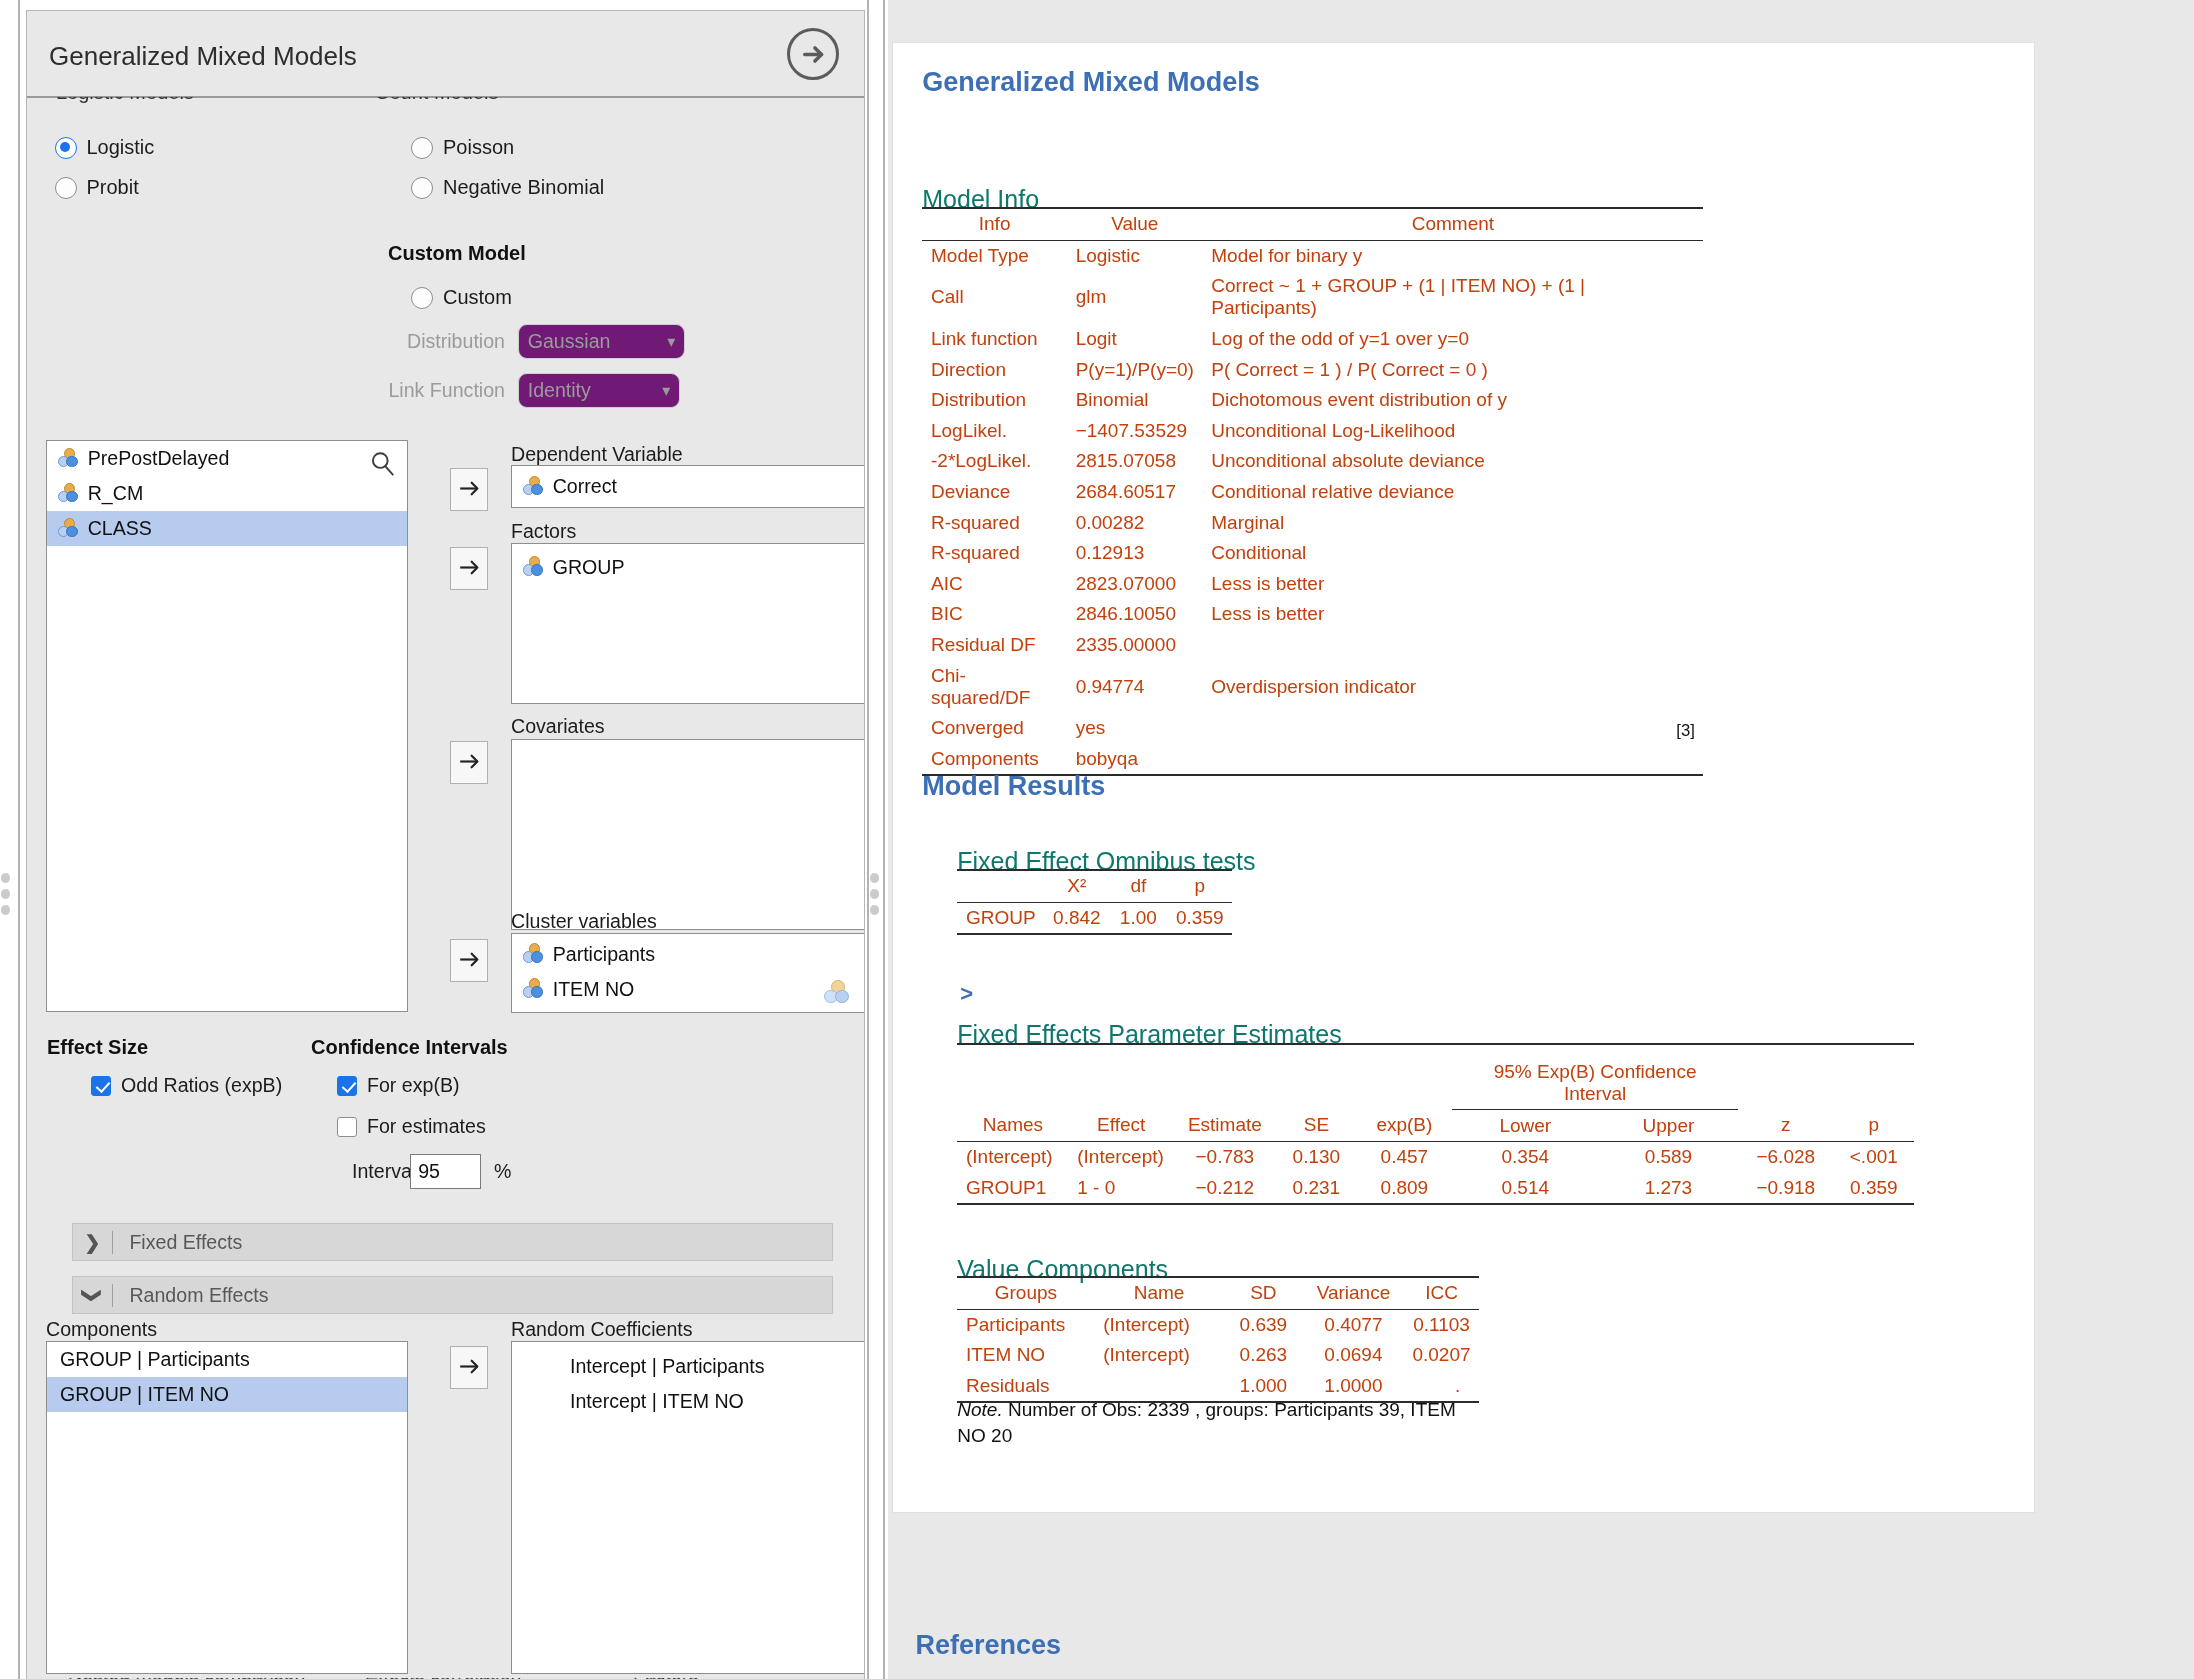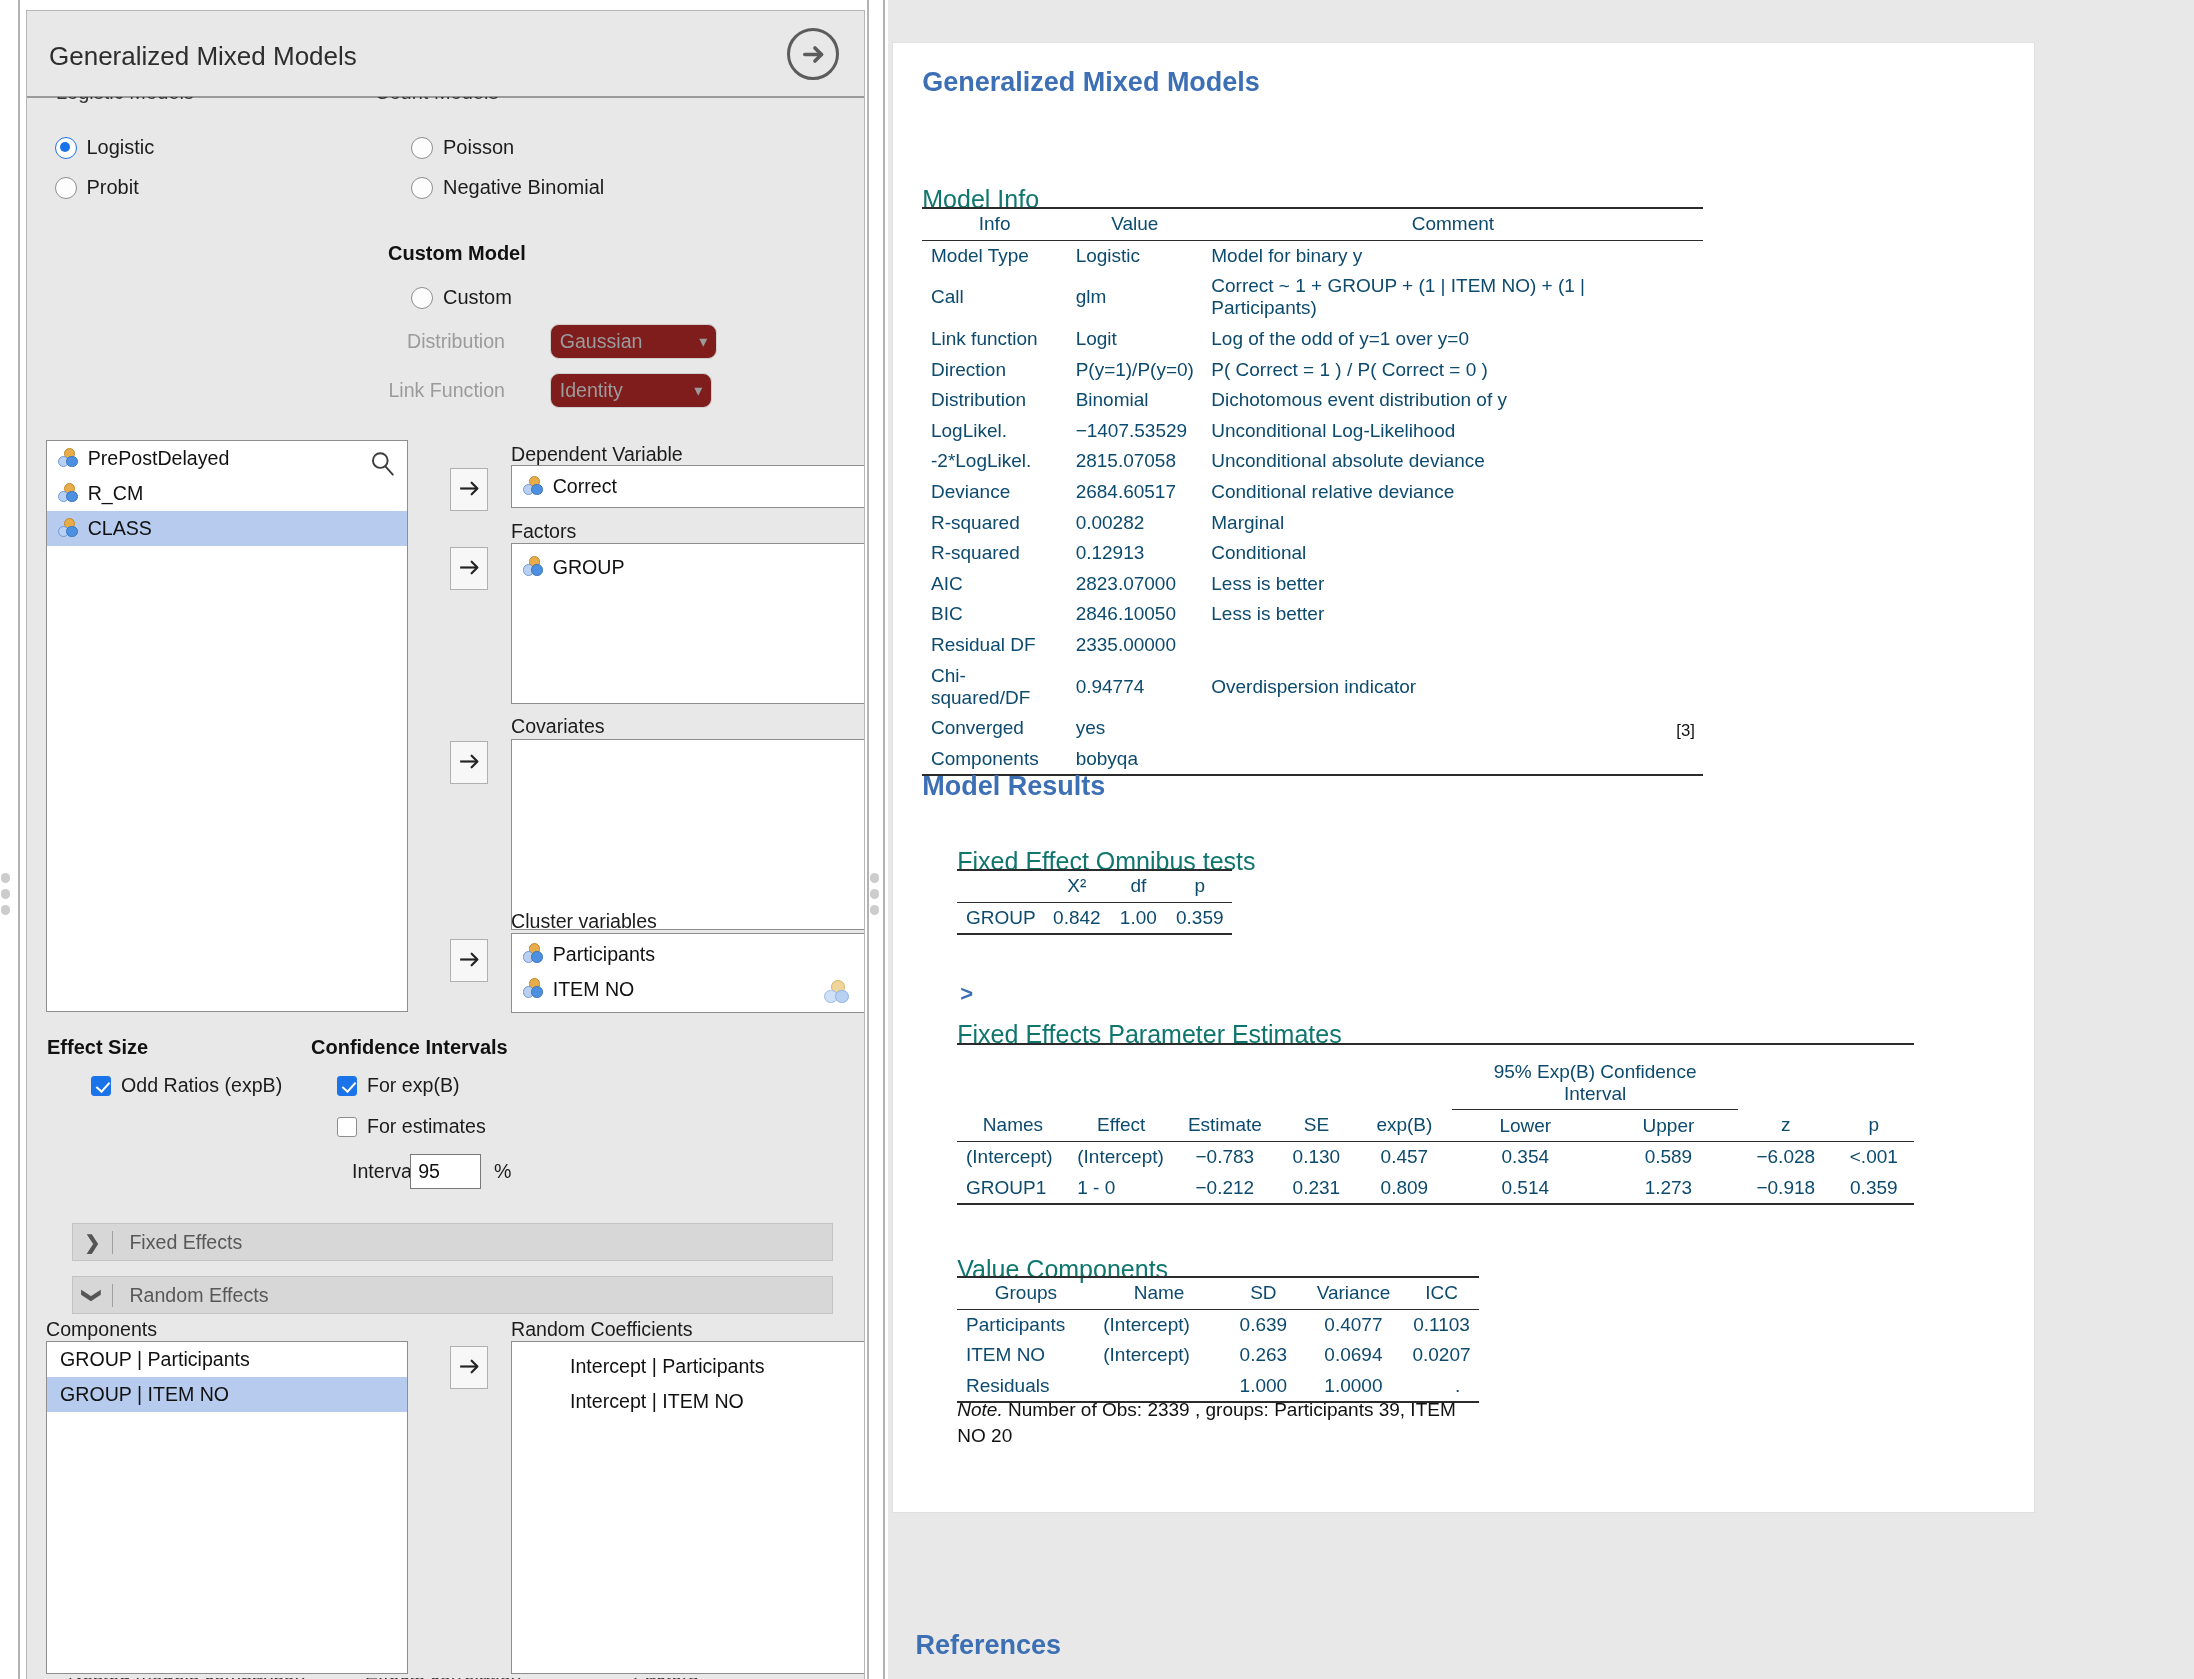--- a/index.html
+++ b/index.html
@@ -56,24 +56,23 @@
   .radio.checked::after {
     content: ""; position: absolute; left: 4.3px; top: 4.3px;
     width: 10px; height: 10px; border-radius: 50%; background: #1a73e8;
   }
   .radio-label { margin-left: 10px; font-size: 20px; color: #1c1c1c; white-space: nowrap; }
 
   .sect-head { position:absolute; font-size: 20px; font-weight: bold; color:#111; }
 
   .field-label { position:absolute; font-size:19.6px; color:#9b9b9b; text-align:right; }
   .combo {
-    position:absolute; background:#7f1d1d; border:1.4px solid #cfcfcf; border-radius:9px;
+    position:absolute; background:#701a75; border:1.4px solid #cfcfcf; border-radius:9px;
     color:#9b9b9b; font-size:19.6px; display:flex; align-items:center; padding:0 8.7px;
     cursor: pointer;
-    margin-left: 32px;
   }
   .combo .caret { margin-left:auto; font-size:16px; color:#9b9b9b; }
 
   
   .listbox {
     position:absolute; background:#ffffff; border:1.4px solid #8e8e8e; overflow:hidden;
   }
   .listitem {
     display:flex; align-items:center; height:35px; padding-left:10px;
     font-size:19.6px; color:#111;
@@ -136,21 +135,21 @@
   .res-outer {
     position:absolute; left:888px; top:0px; width:1306px; height:1680px;
     background:#e8e8e8; overflow:hidden;
   }
   .res-page {
     position:absolute; left:893px; top:42px; width:1143px; height:1471px;
     background:#ffffff; border:0.7px solid #e0e0e0;
   }
   .res-h1 { position:absolute; font-size:27px; font-weight:bold; color:#3c6fb4; }
   .tbl-caption { position:absolute; font-size:25px; color:#0f766e; }
-  .jtable { position:absolute; border-collapse:collapse; font-size:19px; color:#0c4a6e; }
+  .jtable { position:absolute; border-collapse:collapse; font-size:19px; color:#c2410c; }
   .jtable th, .jtable td { padding: 4.3px 8.7px; font-weight:normal; }
   .jtable thead tr.hdr th { text-align:center; }
   .rule-top { border-top:2.2px solid #2b2b2b; }
   .rule-mid { border-bottom:1.4px solid #2b2b2b; }
   .rule-bot { border-bottom:2.2px solid #2b2b2b; }
   .note { position:absolute; font-size:19px; color:#111; line-height:1.35; }
   .note i { font-style: italic; }
   .supidx { position:absolute; font-size:16.7px; color:#111; }
   .blue-chev { position:absolute; font-size:22px; color:#3c6fb4; font-weight:bold; cursor:pointer; }
 

